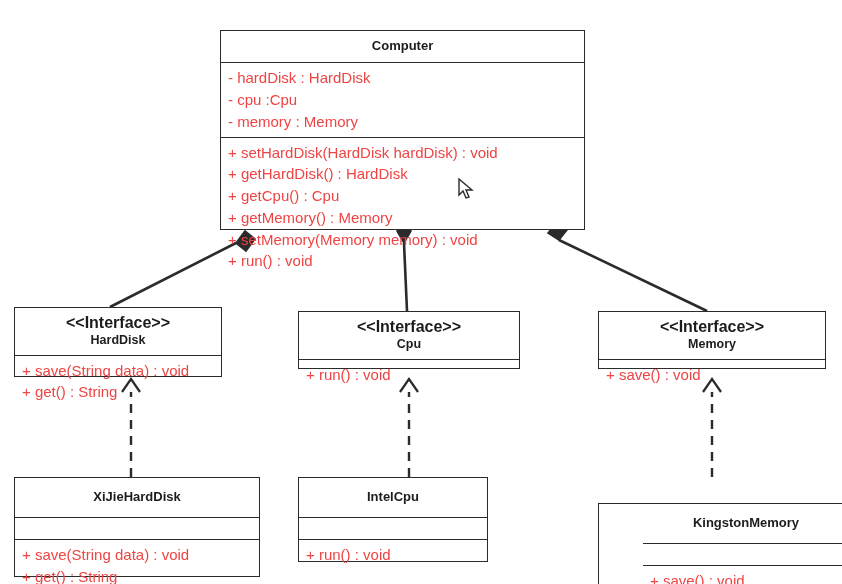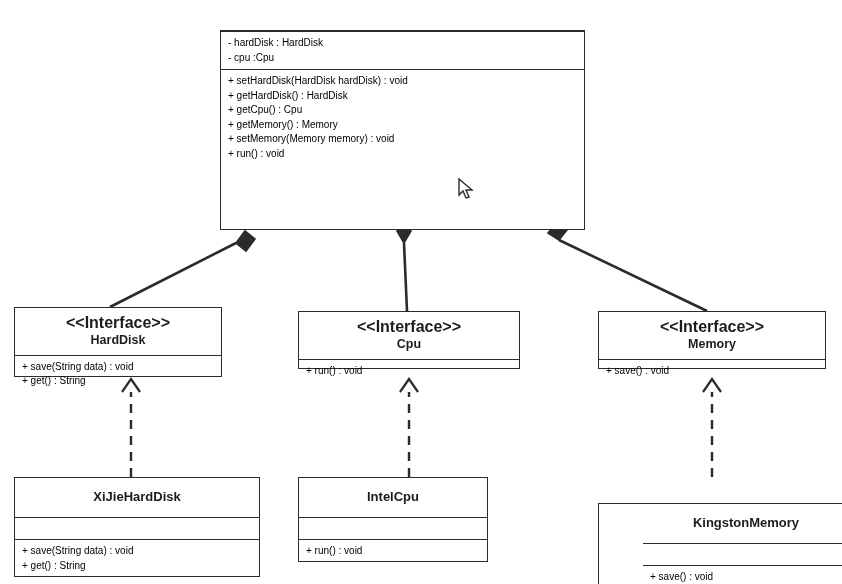--- a/index.html
+++ b/index.html
@@ -44,22 +44,22 @@
     display: block;
     font-weight: bold;
     font-size: 16px;
   }
   .uml-section {
     border-top: 1.6px solid #2b2b2b;
     box-sizing: border-box;
     padding: 4px 6px 4px 7px;
   }
   .uml-section .row {
-    font-size: 10px;
-    color: #000000;
+    font-size: 15px;
+    color: #ef4444;
     line-height: 1.45;
     white-space: nowrap;
   }
   .uml-section.empty {
     min-height: 22px;
   }
   
   #cls-computer     { left: 220px; top: 30px;  width: 365px; height: 200px; }
   #cls-harddisk     { left: 14px;  top: 307px; width: 208px; height: 70px; }
   #cls-cpu          { left: 298px; top: 311px; width: 222px; height: 58px; }
@@ -114,23 +114,27 @@
       <polyline points="400,392 409,379 418,392" fill="none" stroke="#2b2b2b" stroke-width="2.2"></polyline>
     </g>
 
     <g>
       <line x1="712" y1="477" x2="712" y2="392" stroke="#2b2b2b" stroke-width="2.4" stroke-dasharray="9,7"></line>
       <polyline points="703,392 712,379 721,392" fill="none" stroke="#2b2b2b" stroke-width="2.2"></polyline>
     </g>
   </svg>
 
   <div class="uml-class" id="cls-computer">
+    <div class="uml-header">
+      <span>Computer</span>
+    </div>
     <div class="uml-section">
       <div class="row">- hardDisk : HardDisk</div>
       <div class="row">- cpu :Cpu</div>
+      <div class="row">- memory : Memory</div>
     </div>
     <div class="uml-section">
       <div class="row">+ setHardDisk(HardDisk hardDisk) : void</div>
       <div class="row">+ getHardDisk() : HardDisk</div>
       <div class="row">+ getCpu() : Cpu</div>
       <div class="row">+ getMemory() : Memory</div>
       <div class="row">+ setMemory(Memory memory) : void</div>
       <div class="row">+ run() : void</div>
     </div>
   </div>

